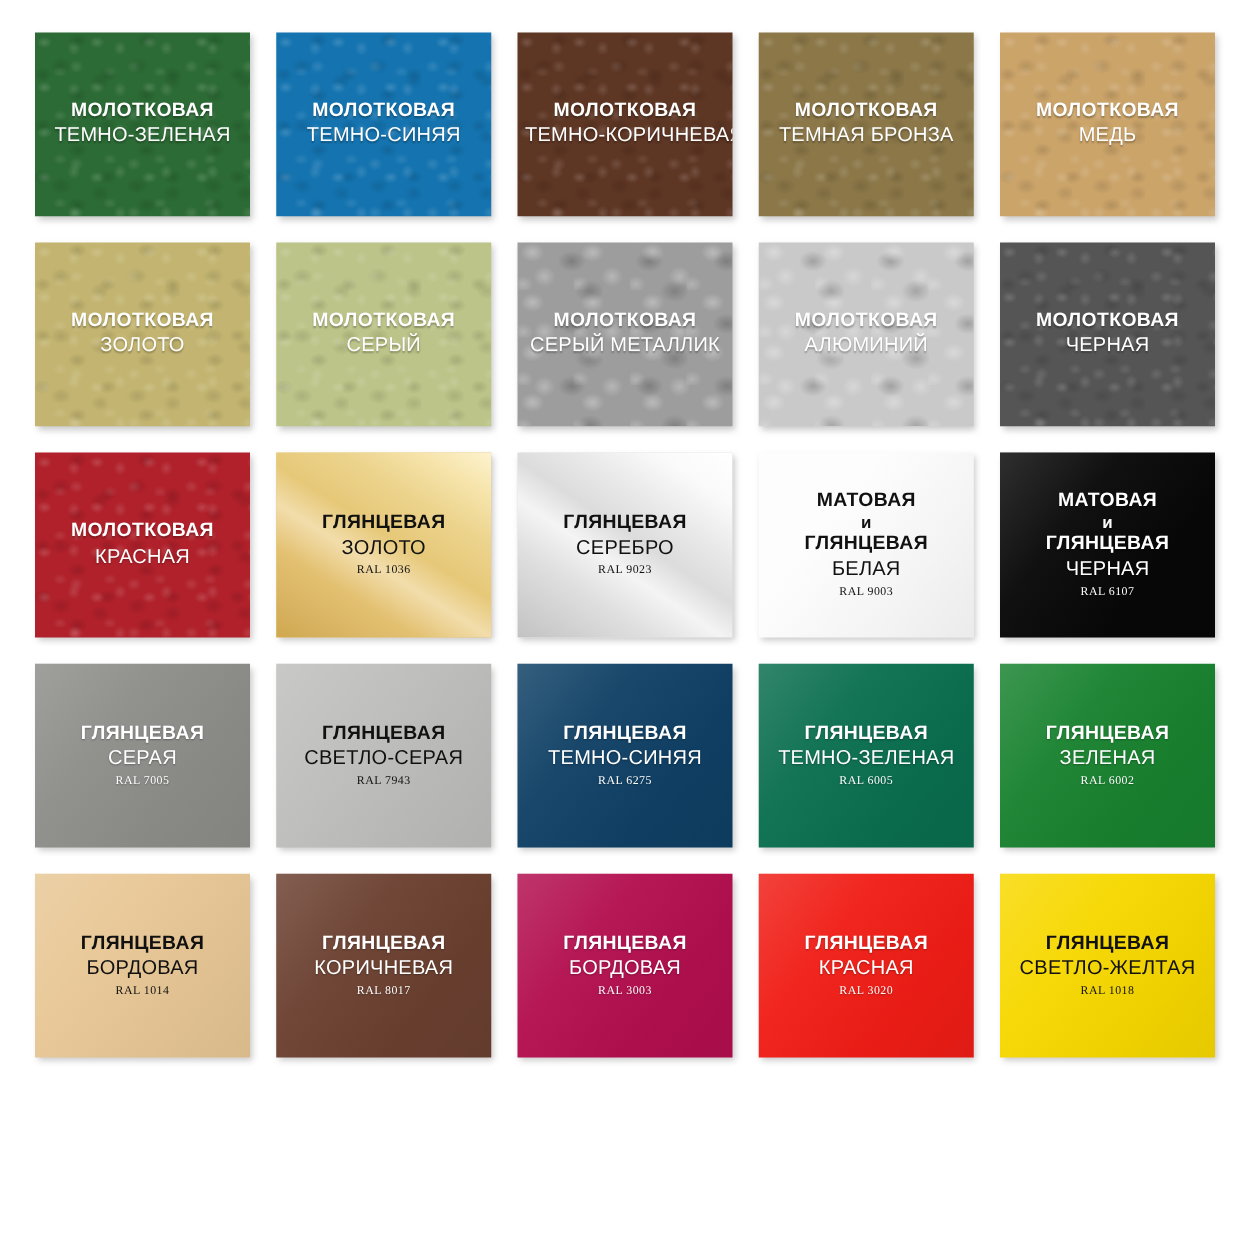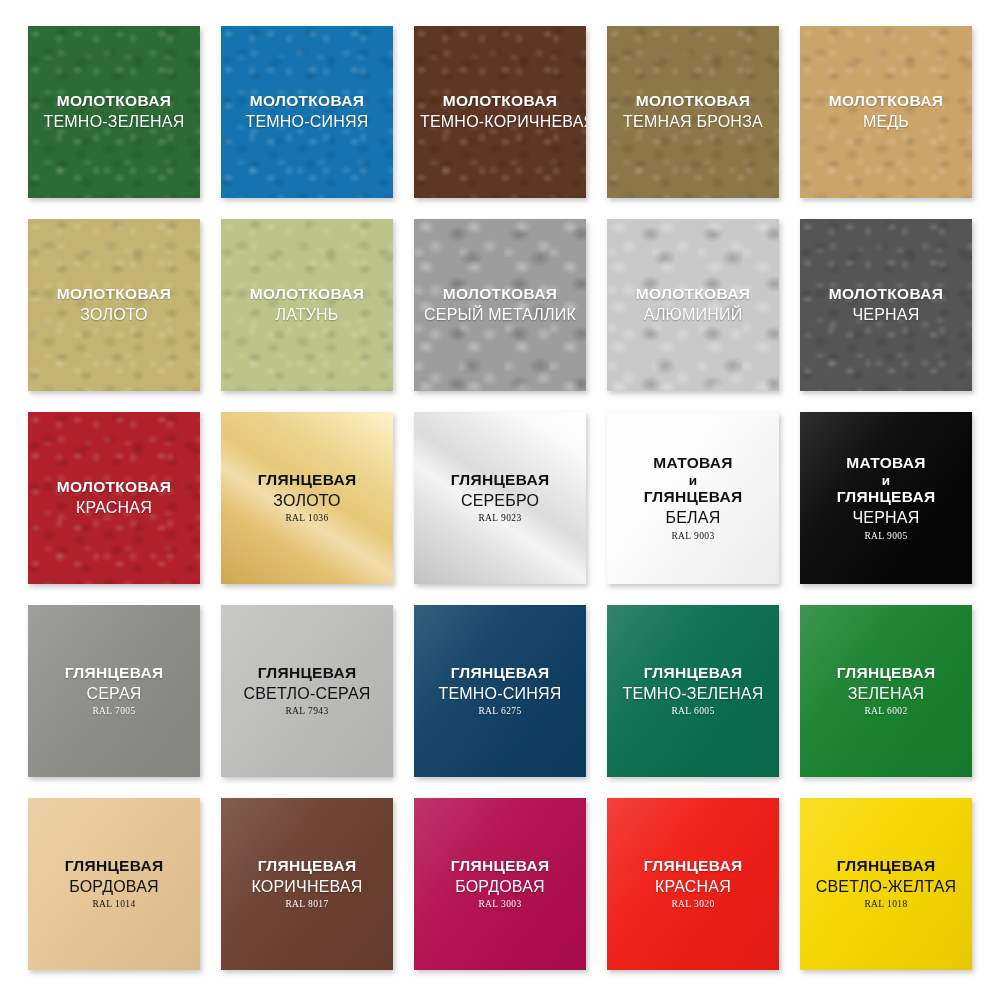--- a/index.html
+++ b/index.html
@@ -5,21 +5,21 @@
   html,body{margin:0;padding:0;}
   body{
     width:1000px;height:1000px;
     background:#ffffff;
     font-family:"Liberation Sans","DejaVu Sans",sans-serif;
     overflow:hidden;
   }
   #grid{
     position:absolute;
     left:28px; top:26px;
-    width:944px; height:944px;
+    width:944px; height:820px;
     display:grid;
     grid-template-columns:repeat(5,1fr);
     grid-template-rows:repeat(5,1fr);
     column-gap:6px;
     row-gap:6px;
     gap:21px;
   }
   .swatch{
     position:relative;
     display:flex;
@@ -149,21 +149,21 @@
       <div class="tex tex-hammer"></div>
       <div class="labels">
         <div class="l-finish">МОЛОТКОВАЯ</div>
         <div class="l-name">ЗОЛОТО</div>
       </div>
     </div>
     <div class="swatch t-light" style="background: rgb(188, 196, 137);">
       <div class="tex tex-hammer"></div>
       <div class="labels">
         <div class="l-finish">МОЛОТКОВАЯ</div>
-        <div class="l-name">ЛАТУНЬ</div>
+        <div class="l-name">СЕРЫЙ</div>
       </div>
     </div>
     <div class="swatch t-light" style="background: rgb(157, 157, 157);">
       <div class="tex tex-coarse"></div>
       <div class="labels">
         <div class="l-finish">МОЛОТКОВАЯ</div>
         <div class="l-name">СЕРЫЙ МЕТАЛЛИК</div>
       </div>
     </div>
     <div class="swatch t-light" style="background: rgb(201, 201, 201);">
@@ -213,21 +213,21 @@
         <div class="l-ral">RAL 9003</div>
       </div>
     </div>
     <div class="swatch t-light" style="background: rgb(7, 7, 7);">
       <div class="tex tex-gloss"></div>
       <div class="labels">
         <div class="l-finish">МАТОВАЯ</div>
         <div class="l-mid">и</div>
         <div class="l-finish">ГЛЯНЦЕВАЯ</div>
         <div class="l-name">ЧЕРНАЯ</div>
-        <div class="l-ral">RAL 9005</div>
+        <div class="l-ral">RAL 6107</div>
       </div>
     </div>
     <div class="swatch t-light" style="background: rgb(141, 141, 138);">
       <div class="tex tex-gloss"></div>
       <div class="labels">
         <div class="l-finish">ГЛЯНЦЕВАЯ</div>
         <div class="l-name">СЕРАЯ</div>
         <div class="l-ral">RAL 7005</div>
       </div>
     </div>

